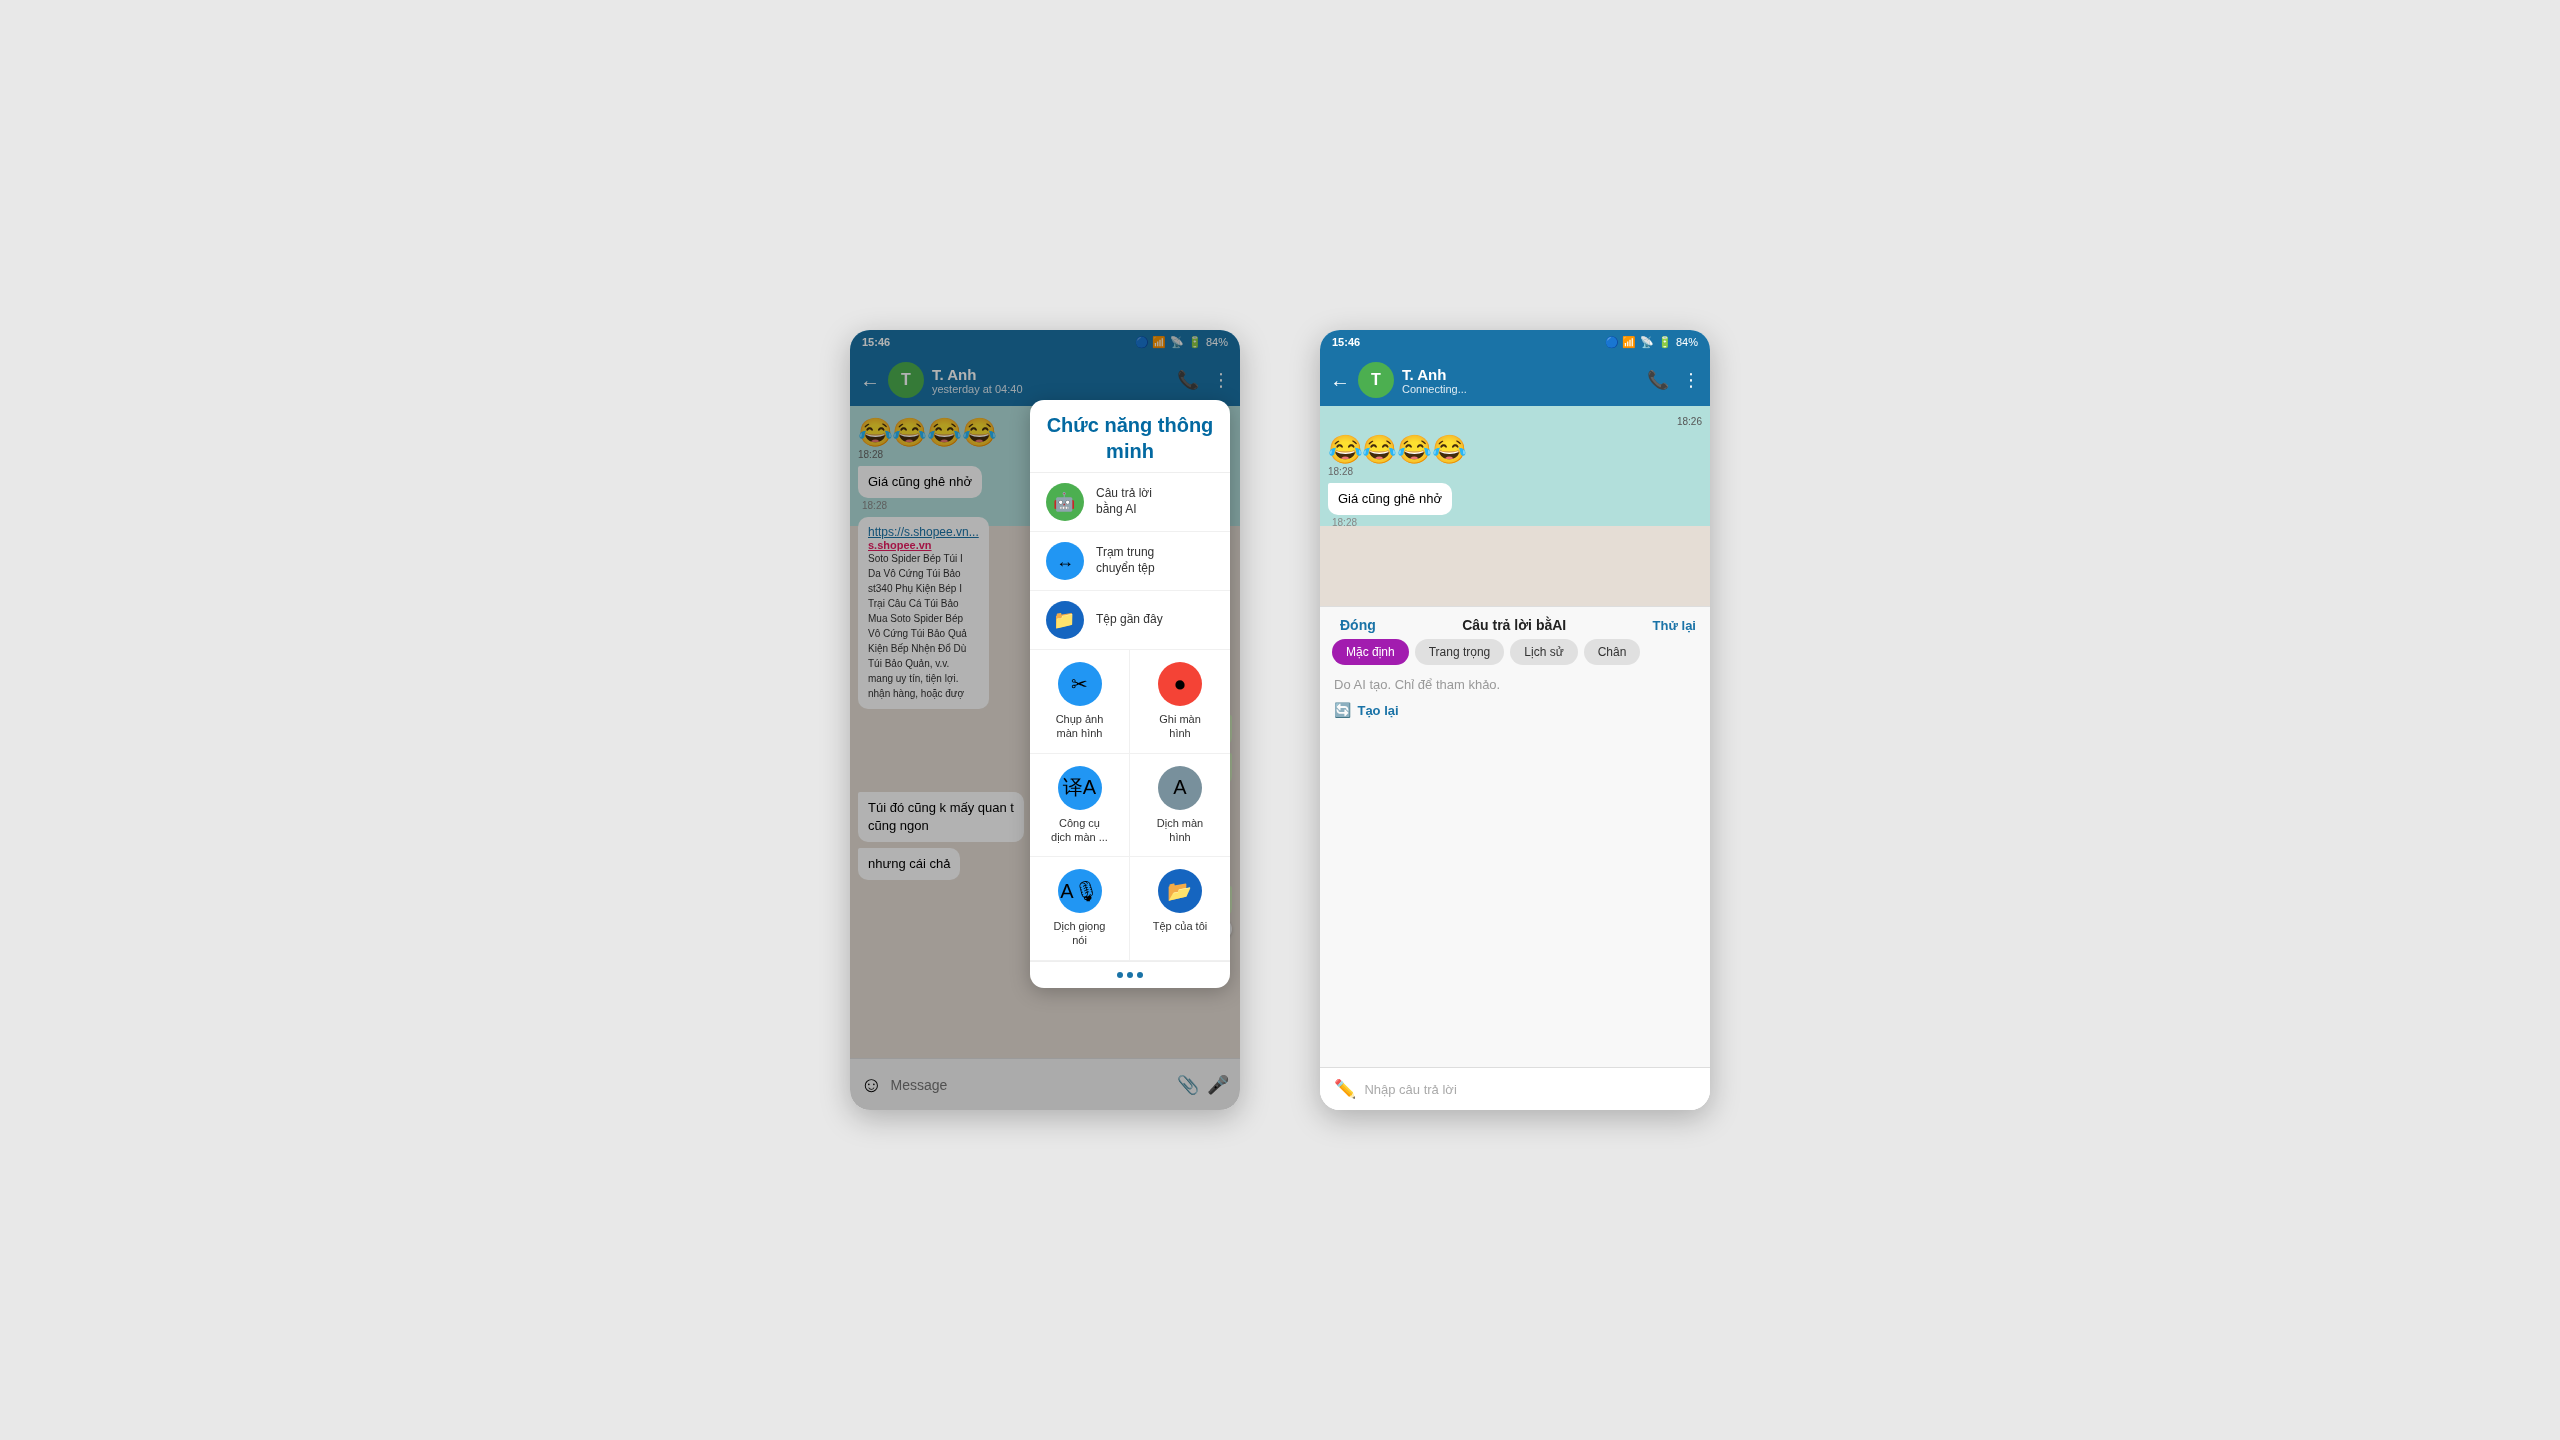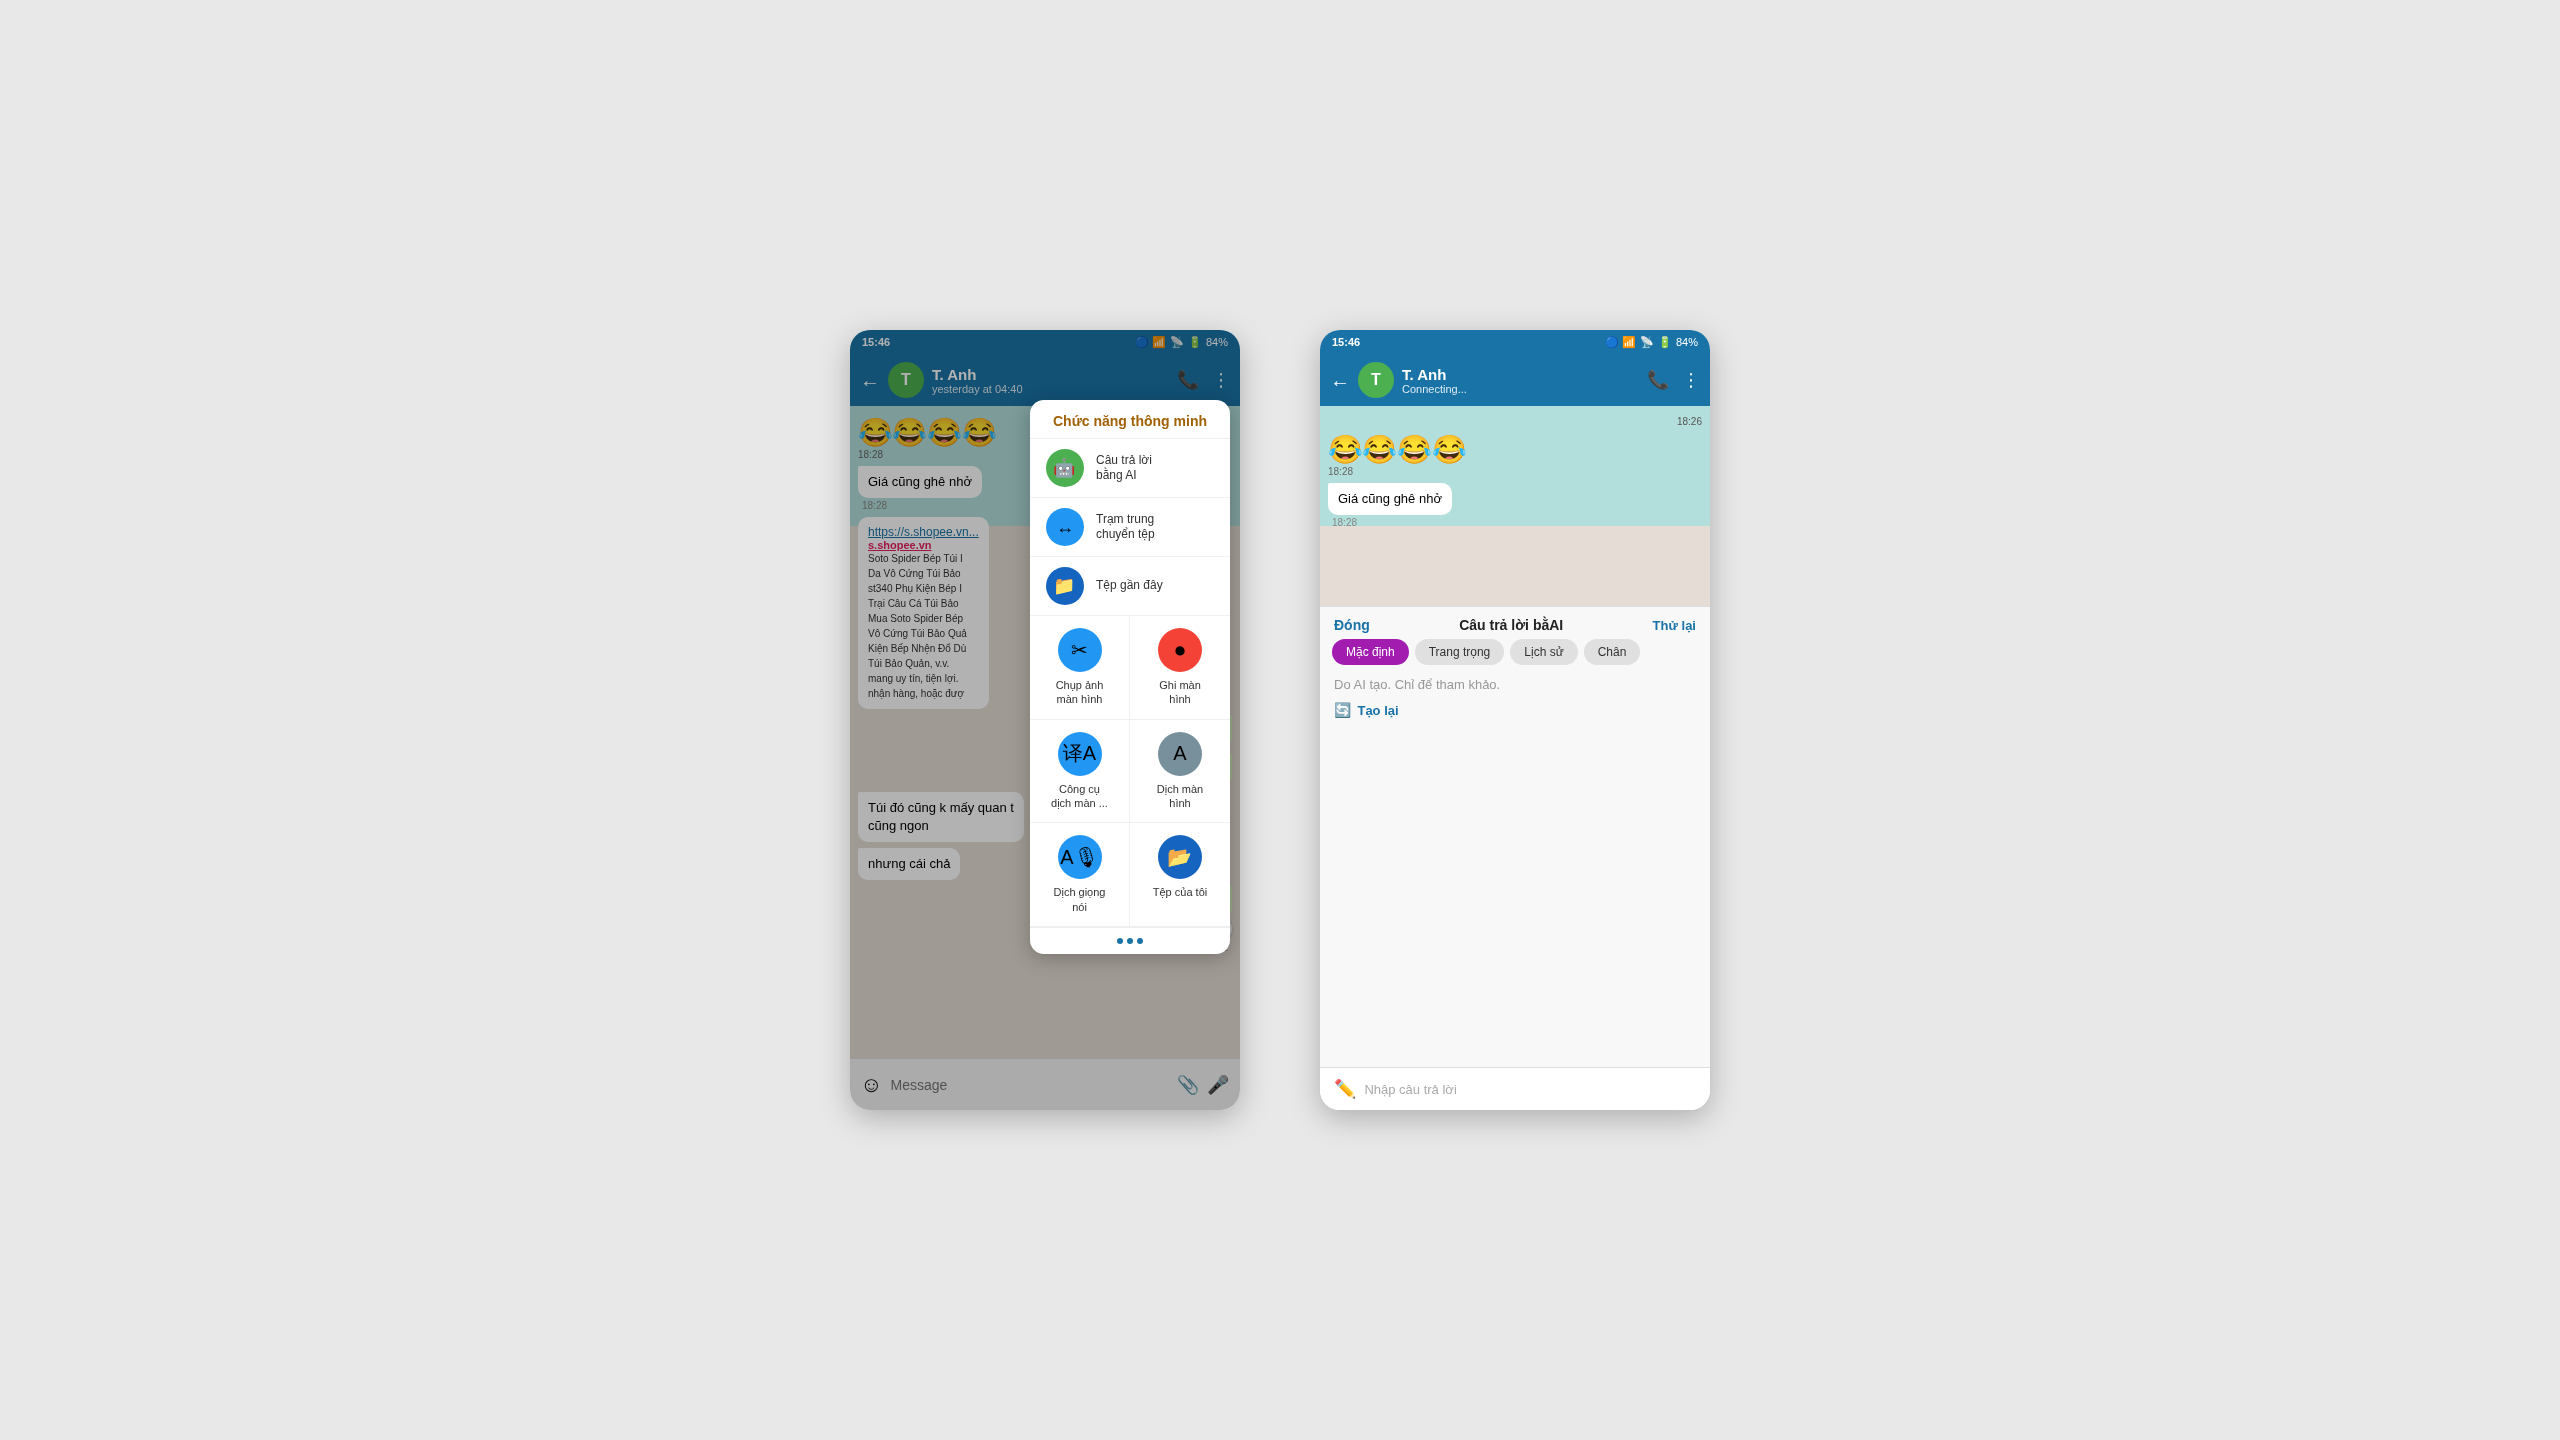--- a/index.html
+++ b/index.html
@@ -187,24 +187,24 @@
 
     .popup-menu {
       background: #fff;
       border-radius: 14px;
       width: 200px;
       box-shadow: 0 4px 20px rgba(0,0,0,0.25);
       overflow: hidden;
     }
     .popup-title {
       text-align: center;
-      font-size: 14px;
+      font-size: 20px;
       font-weight: 600;
       padding: 12px 10px 8px;
-      color: #a16207;
+      color: #0369a1;
       line-height: 1.3;
     }
     .popup-divider { height: 1px; background: #eee; }
     .popup-item {
       display: flex;
       align-items: center;
       gap: 12px;
       padding: 10px 16px;
       cursor: pointer;
       border-bottom: 1px solid #f0f0f0;
@@ -269,20 +269,21 @@
       border-top: 1px solid #ddd;
       display: flex;
       flex-direction: column;
     }
 
     .ai-panel-header {
       display: flex;
       align-items: center;
       justify-content: space-between;
       padding: 10px 14px 6px;
+      margin-left: 6px;
     }
     .ai-panel-close {
       color: #1a73a7;
       font-size: 14px;
       font-weight: 600;
       cursor: pointer;
     }
     .ai-panel-title {
       font-size: 14px;
       font-weight: 600;

